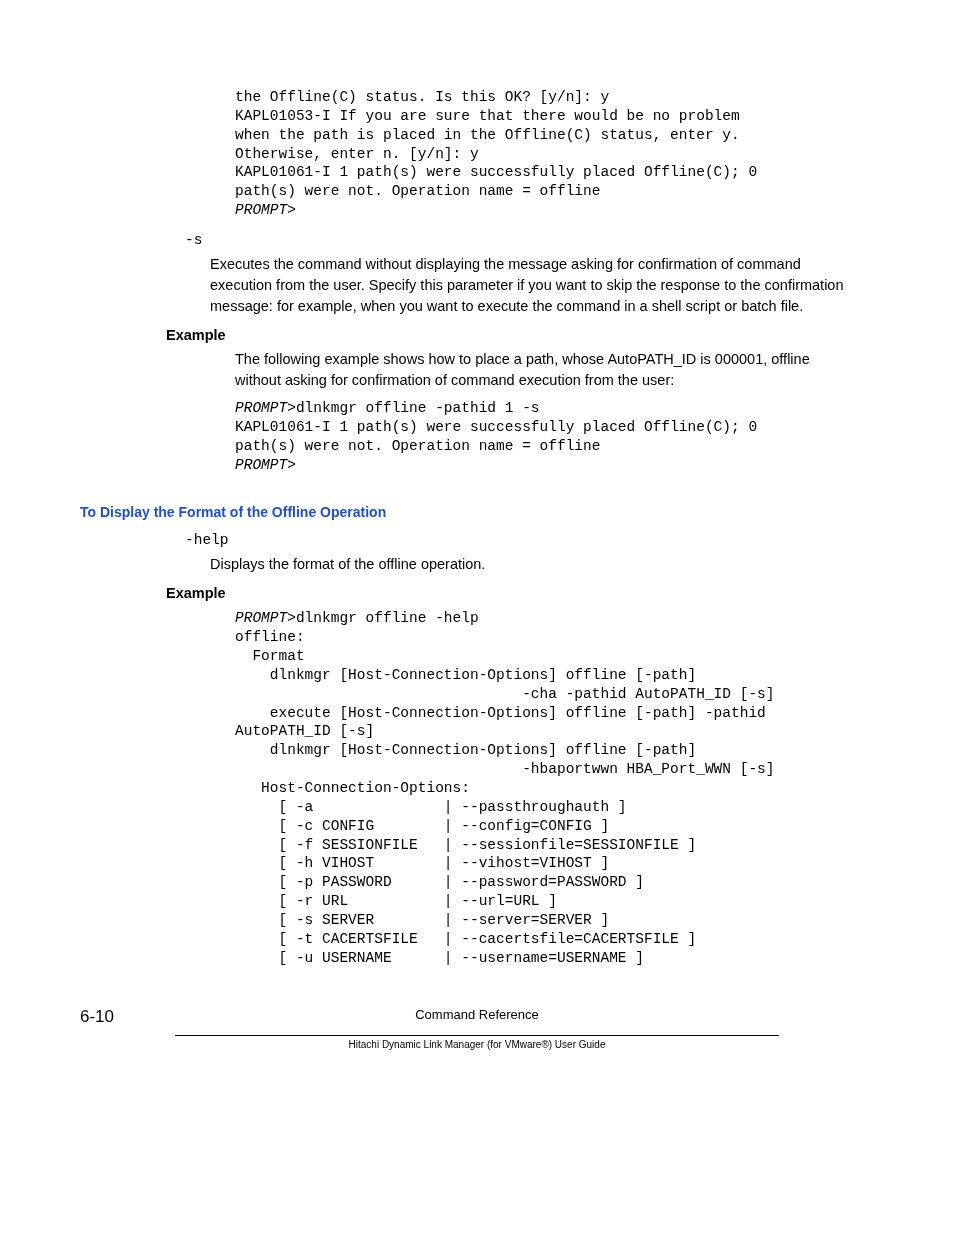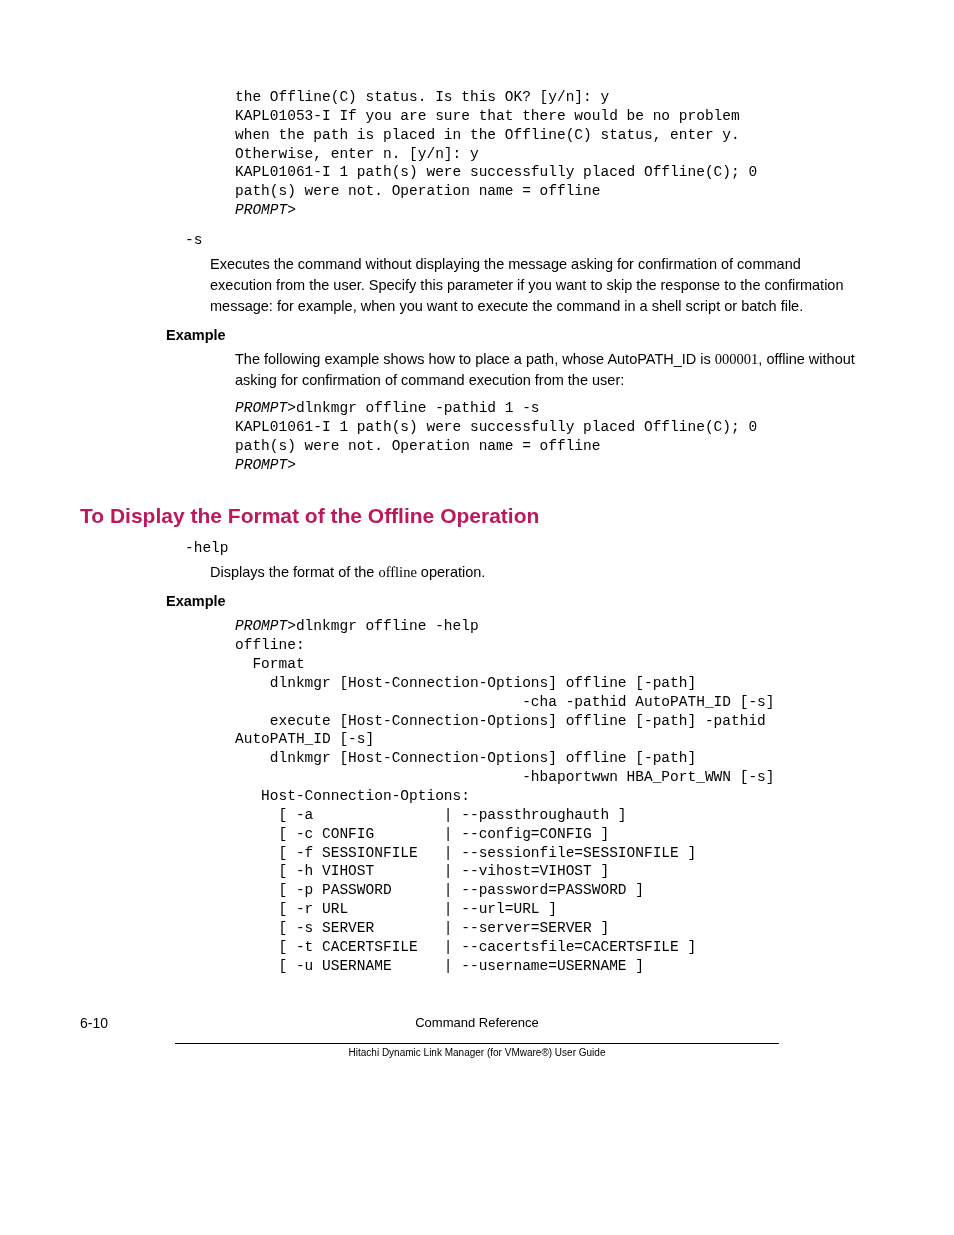--- a/index.html
+++ b/index.html
@@ -14,21 +14,21 @@
     .page {
       padding: 80px 96px 0 80px;
     }
     .mono {
       font-family: "Courier New", Courier, monospace;
       font-size: 14.5px;
       line-height: 1.3;
       white-space: pre;
     }
     .mono-inline {
-      font-family: Liberation Serif, serif;
+      font-family: Liberation Sans, sans-serif;
     }
     .italic-mono {
       font-family: "Courier New", Courier, monospace;
       font-style: italic;
     }
     .code-block {
       margin-left: 155px;
       margin-top: 8px;
       margin-bottom: 12px;
     }
@@ -46,33 +46,33 @@
       margin-left: 86px;
       margin-top: 10px;
       font-weight: bold;
     }
     .example-text {
       margin-left: 155px;
       margin-top: 6px;
       line-height: 1.45;
     }
     .section-heading {
-      color: #be185d;
+      color: #1d4ed8;
       font-weight: bold;
-      font-size: 21px;
+      font-size: 14px;
       margin-top: 30px;
       margin-bottom: 12px;
     }
     .footer-area {
       margin-top: 40px;
       padding: 0 80px 30px 80px;
       position: relative;
     }
     .page-num {
-      font-size: 14px;
+      font-size: 17px;
       position: absolute;
       left: 80px;
       top: 0;
     }
     .footer-title {
       text-align: center;
       font-size: 13px;
       border-bottom: 1px solid #000;
       padding-bottom: 13px;
       margin: 0 95px;

